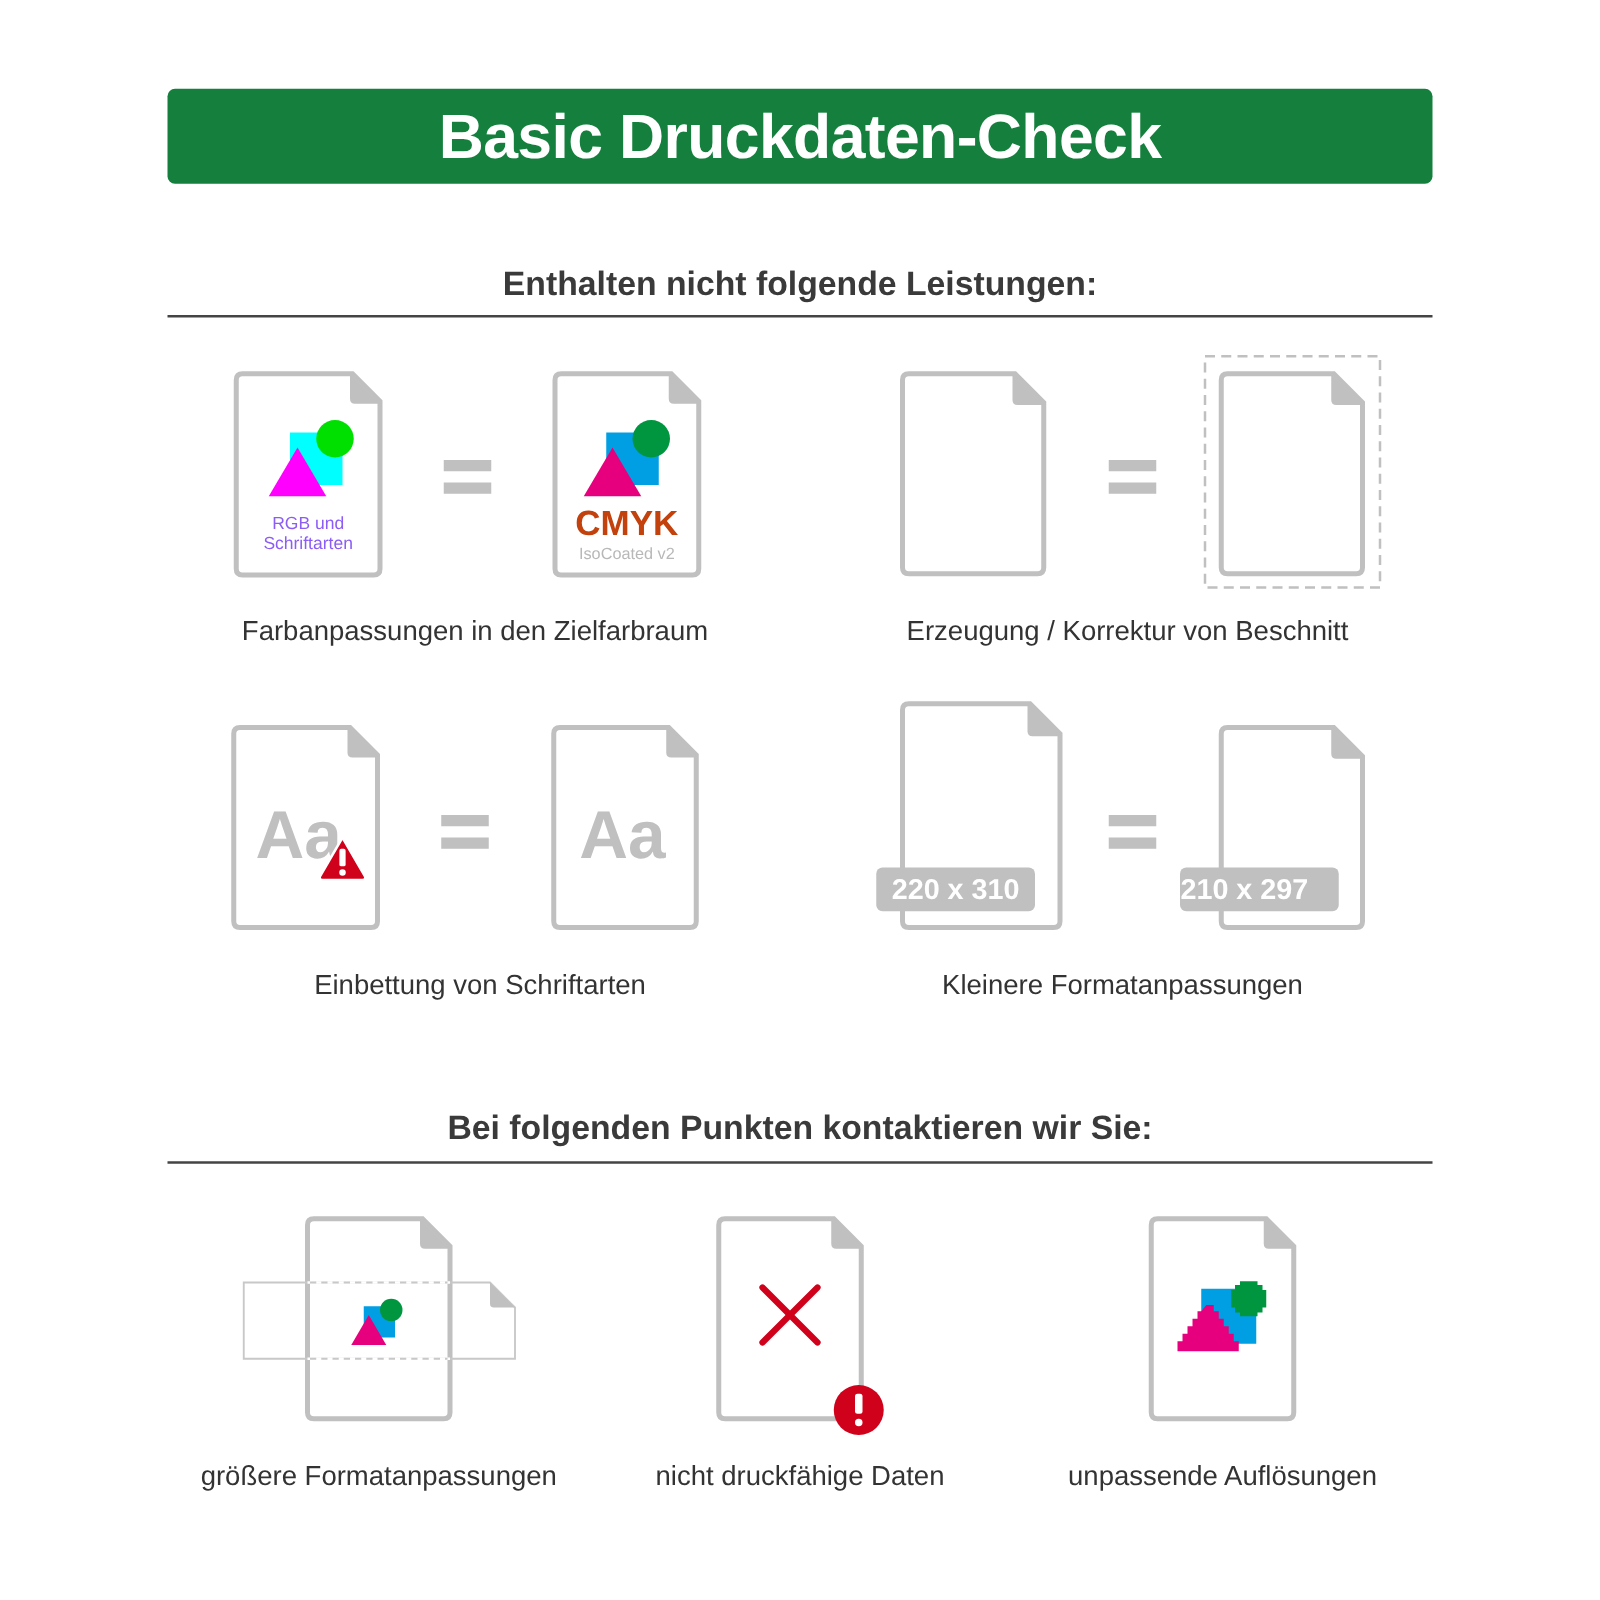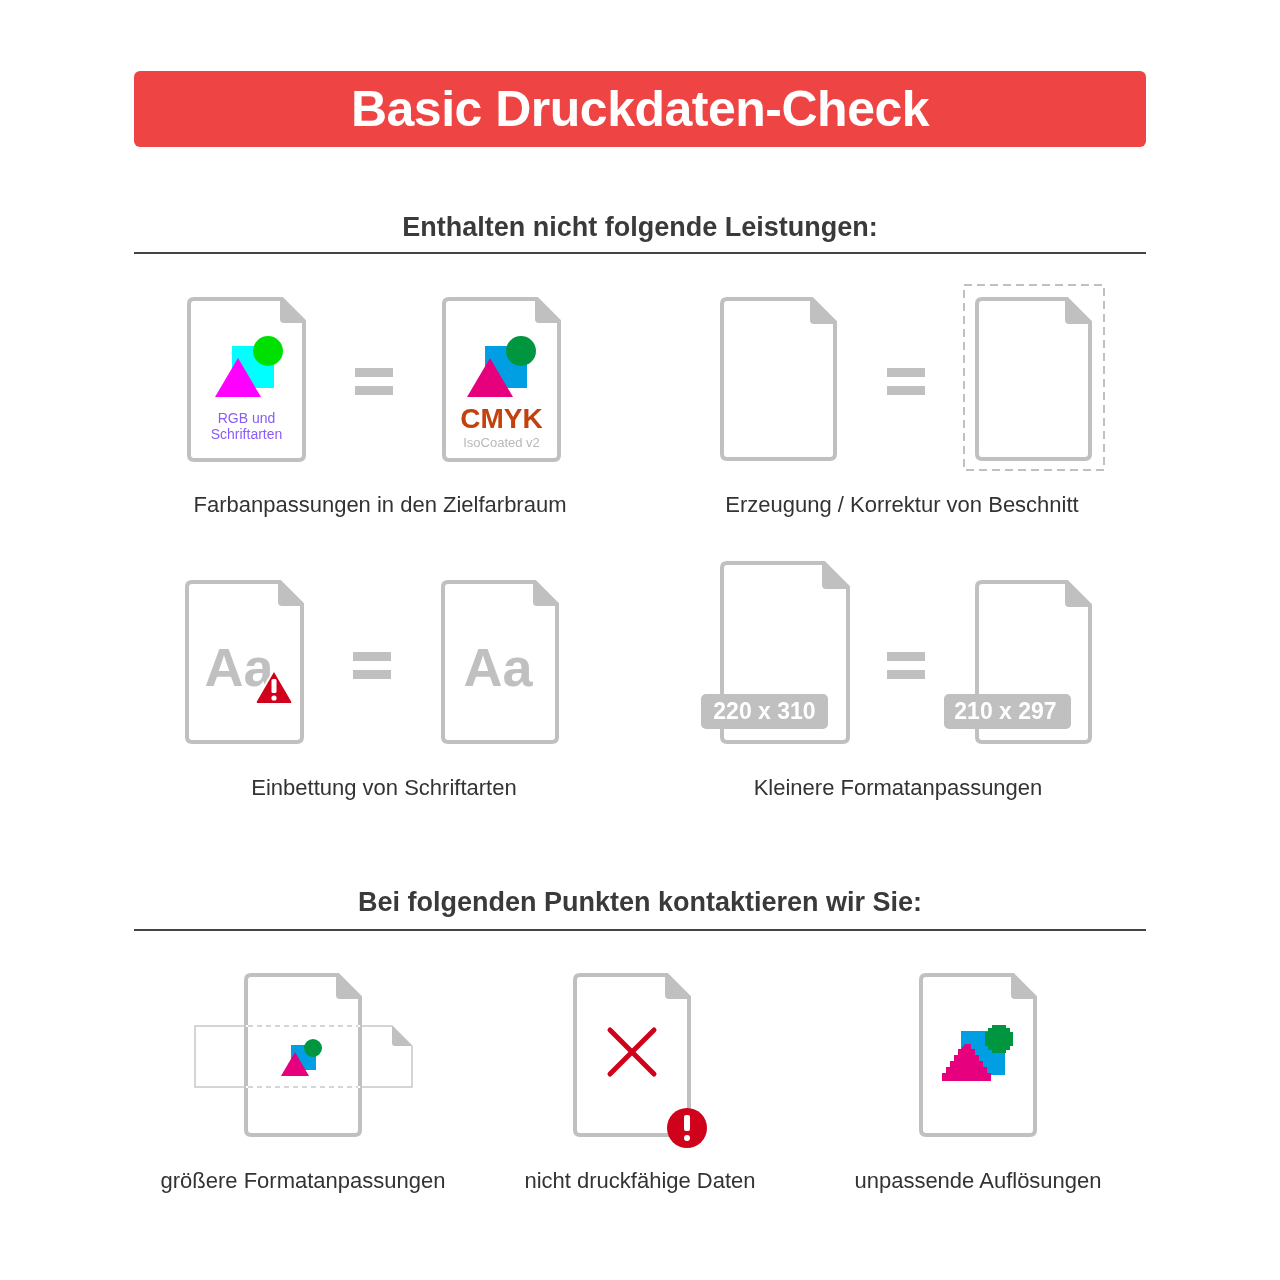--- a/index.html
+++ b/index.html
@@ -3,21 +3,21 @@
 <meta charset="utf-8">
 <style>
   html, body { margin: 0; padding: 0; }
   body {
     width: 1280px; height: 1280px; background: #ffffff; position: relative;
     font-family: "Liberation Sans", "DejaVu Sans", sans-serif; color: #333333;
     overflow: hidden;
   }
   .banner {
     position: absolute; left: 134px; top: 71px; width: 1012px; height: 76px;
-    background: #ef4444; border-radius: 6px;
+    background: #15803d; border-radius: 6px;
     display: flex; align-items: center; justify-content: center;
   }
   .banner-title { color: #ffffff; font-weight: bold; font-size: 50px; letter-spacing: -0.5px; }
   .section-head {
     position: absolute; left: 134px; width: 1012px; text-align: center;
     font-weight: bold; font-size: 27px; color: #3a3a3a;
   }
   .rule { position: absolute; left: 134px; width: 1012px; height: 2px; background: #444444; }
   .caption {
     position: absolute; font-size: 22px; color: #333333; text-align: center;
@@ -145,21 +145,21 @@
 </svg>
 
 <div style="position:absolute;left:189px;top:410px;width:115px;text-align:center;font-size:14px;line-height:16px;color:#8b5cf6;">
   <div>RGB und</div>
   <div>Schriftarten</div>
 </div>
 <div style="position:absolute;left:444px;top:403px;width:115px;text-align:center;font-size:28px;font-weight:bold;color:#c2410c;line-height:32px;">CMYK</div>
 <div style="position:absolute;left:444px;top:435px;width:115px;text-align:center;font-size:13px;color:#b8b8b8;">IsoCoated v2</div>
 
 <div style="position:absolute;left:701px;top:694px;width:127px;height:41px;line-height:35px;text-align:center;font-size:23px;font-weight:bold;color:#fff;">220 x 310</div>
-<div style="position:absolute;left:944px;top:694px;width:103px;height:35px;line-height:35px;text-align:center;font-size:23px;font-weight:bold;color:#fff;padding-left:10px;">210 x 297</div>
+<div style="position:absolute;left:944px;top:694px;width:103px;height:35px;line-height:35px;text-align:center;font-size:23px;font-weight:bold;color:#fff;">210 x 297</div>
 
 <div class="caption" style="left:380px;top:492px;">Farbanpassungen in den Zielfarbraum</div>
 <div class="caption" style="left:902px;top:492px;">Erzeugung / Korrektur von Beschnitt</div>
 <div class="caption" style="left:384px;top:775px;">Einbettung von Schriftarten</div>
 <div class="caption" style="left:898px;top:775px;">Kleinere Formatanpassungen</div>
 
 <div class="section-head" style="top:887px;">Bei folgenden Punkten kontaktieren wir Sie:</div>
 <div class="rule" style="top:929px;"></div>
 
 <div class="caption" style="left:303px;top:1168px;">größere Formatanpassungen</div>

